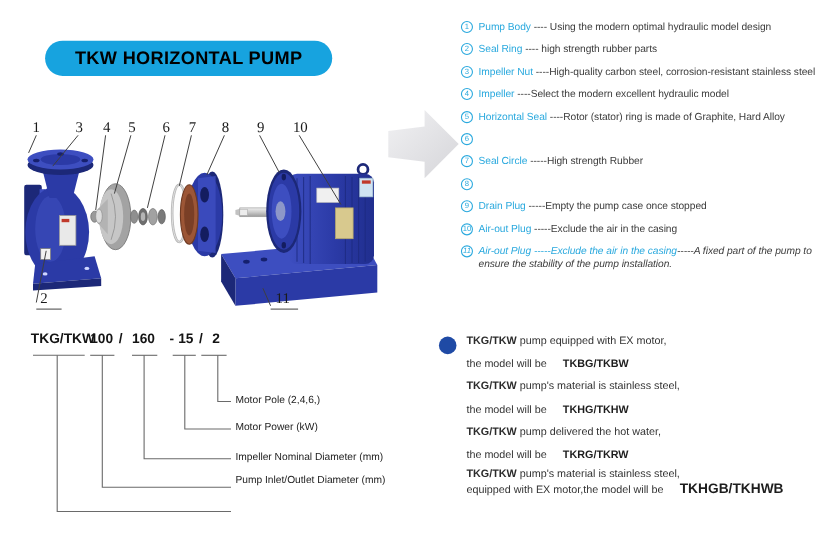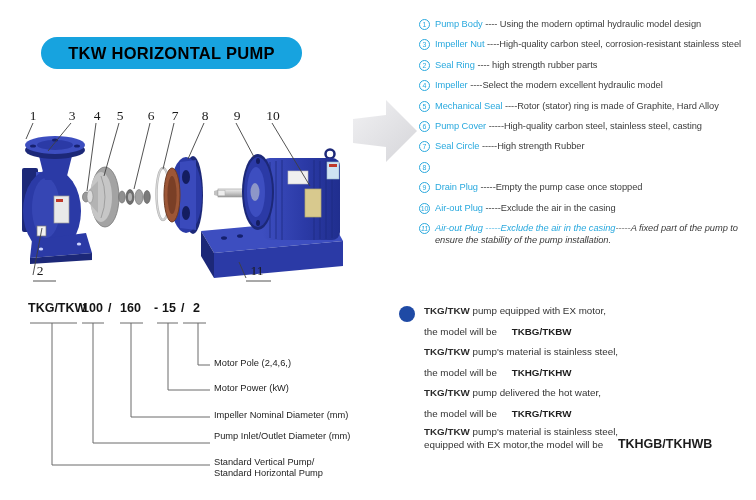--- a/index.html
+++ b/index.html
@@ -206,38 +206,37 @@
   <span class="pn" style="left:273px;top:116px">10</span>
   <span class="pn" style="left:40px;top:271px">2</span>
   <span class="pn" style="left:257px;top:271px">11</span>
 
   <div class="plist">
     <div class="pitem">
       <span class="pbadge">1</span>
       <span class="ptxt"><span class="pname">Pump Body</span><span class="pdesc"> ---- Using the modern optimal hydraulic model design</span></span>
     </div>
     <div class="pitem">
+      <span class="pbadge">2</span>
+      <span class="ptxt"><span class="pname">Seal Ring</span><span class="pdesc"> ---- high strength rubber parts</span></span>
+    </div>
+    <div class="pitem">
       <span class="pbadge">3</span>
       <span class="ptxt"><span class="pname">Impeller Nut</span><span class="pdesc"> ----High-quality carbon steel, corrosion-resistant stainless steel</span></span>
     </div>
     <div class="pitem">
-      <span class="pbadge">2</span>
-      <span class="ptxt"><span class="pname">Seal Ring</span><span class="pdesc"> ---- high strength rubber parts</span></span>
-    </div>
-    <div class="pitem">
       <span class="pbadge">4</span>
       <span class="ptxt"><span class="pname">Impeller</span><span class="pdesc"> ----Select the modern excellent hydraulic model</span></span>
     </div>
     <div class="pitem">
       <span class="pbadge">5</span>
-      <span class="ptxt"><span class="pname">Mechanical Seal</span><span class="pdesc"> ----Rotor (stator) ring is made of Graphite, Hard Alloy</span></span>
+      <span class="ptxt"><span class="pname">Horizontal Seal</span><span class="pdesc"> ----Rotor (stator) ring is made of Graphite, Hard Alloy</span></span>
     </div>
     <div class="pitem">
       <span class="pbadge">6</span>
-      <span class="ptxt"><span class="pname">Pump Cover</span><span class="pdesc"> -----High-quality carbon steel, stainless steel, casting</span></span>
     </div>
     <div class="pitem">
       <span class="pbadge">7</span>
       <span class="ptxt"><span class="pname">Seal Circle</span><span class="pdesc"> -----High strength Rubber</span></span>
     </div>
     <div class="pitem">
       <span class="pbadge">8</span>
     </div>
     <div class="pitem">
       <span class="pbadge">9</span>
@@ -259,24 +258,20 @@
   <span class="tok" style="left:120px">160</span>
   <span class="tok" style="left:154px">-</span>
   <span class="tok" style="left:162px">15</span>
   <span class="tok" style="left:181px">/</span>
   <span class="tok" style="left:193px">2</span>
 
   <div class="callout" style="left:214px;top:358px">Motor Pole (2,4,6,)</div>
   <div class="callout" style="left:214px;top:383px">Motor Power  (kW)</div>
   <div class="callout" style="left:214px;top:410px">Impeller Nominal Diameter (mm)</div>
   <div class="callout" style="left:214px;top:431px">Pump Inlet/Outlet Diameter (mm)</div>
-  <div class="callout" style="left:214px;top:457px">
-    <span>Standard Vertical Pump/</span><br>
-    <span>Standard  Horizontal Pump</span>
-  </div>
 
   <div class="bullet"></div>
   <div class="notes">
     <div class="note">
       <span class="l1"><span class="lead">TKG/TKW</span><span> pump equipped with EX motor,</span></span>
       <span class="l2"><span>the model will be </span><span class="model">TKBG/TKBW</span></span>
     </div>
     <div class="note">
       <span class="l1"><span class="lead">TKG/TKW</span><span> pump's material is stainless steel,</span></span>
       <span class="l2"><span>the model will be </span><span class="model">TKHG/TKHW</span></span>

